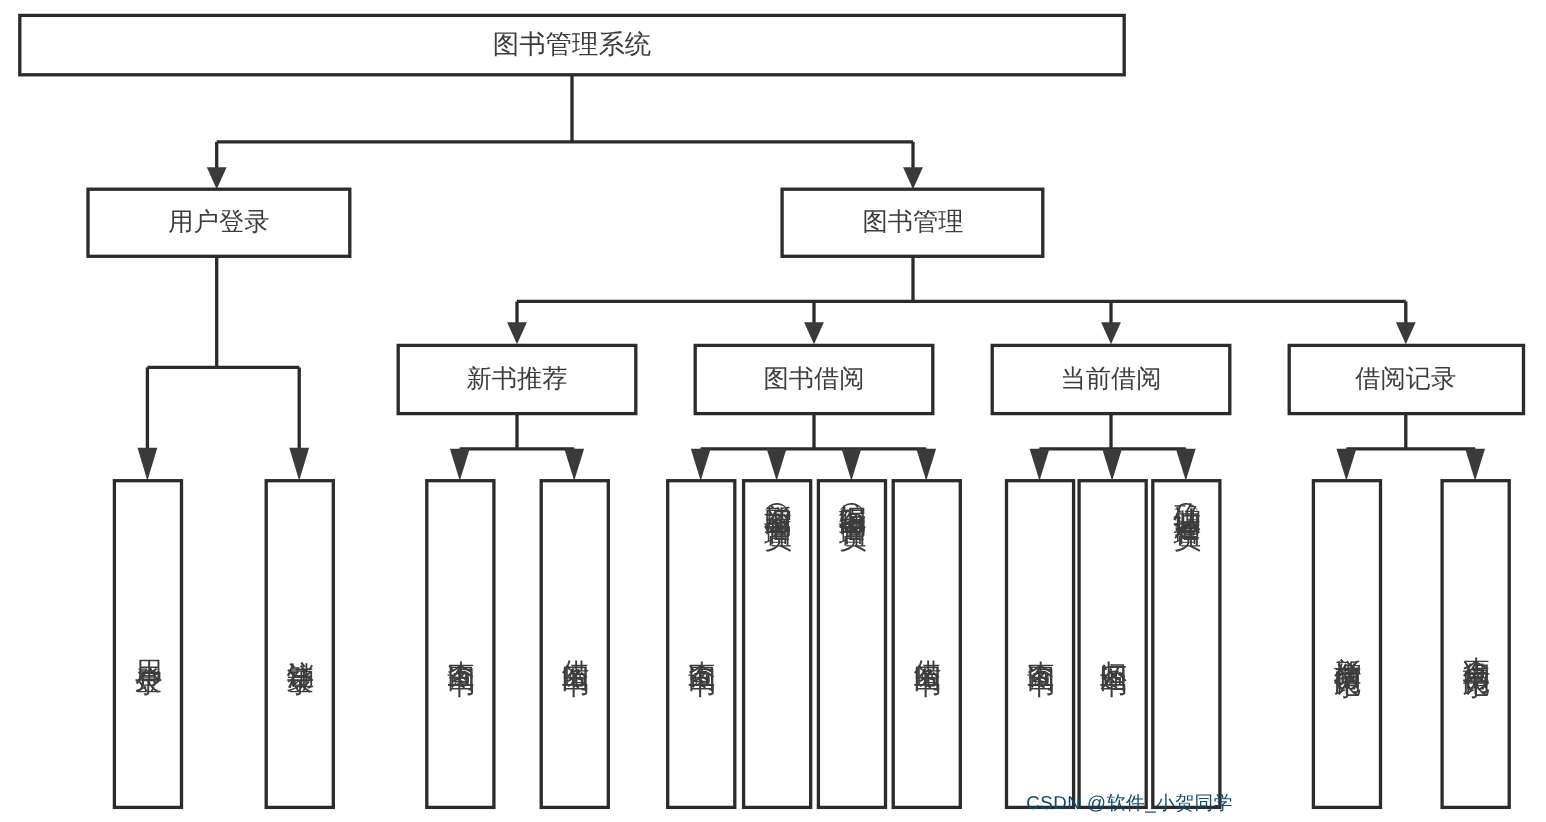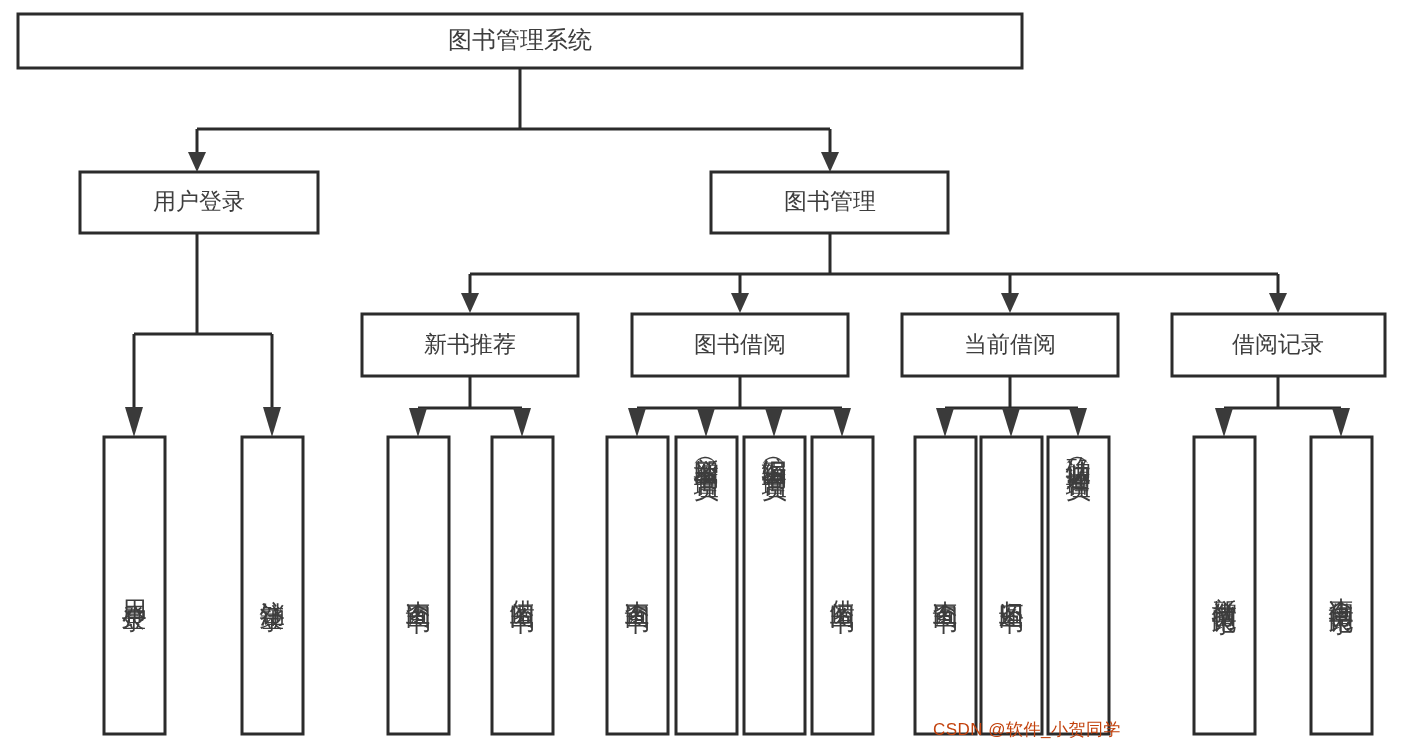--- a/index.html
+++ b/index.html
@@ -69,21 +69,21 @@
     letter-spacing: 3px;
     color: #3d3d3d;
     white-space: nowrap;
   }
   .watermark {
     position: absolute;
     right: 10px;
     bottom: 6px;
     font-family: "Liberation Sans", "DejaVu Sans", sans-serif;
     font-size: 17px;
-    color: #c2410c;
+    color: #0c4a6e;
     white-space: nowrap;
     letter-spacing: 0.5px;
   }
 </style>
 </head>
 <body>
 
 <div id="diagram-root">
 
   <svg class="diagram-canvas" viewBox="0 0 1405 747" xmlns="http://www.w3.org/2000/svg">

